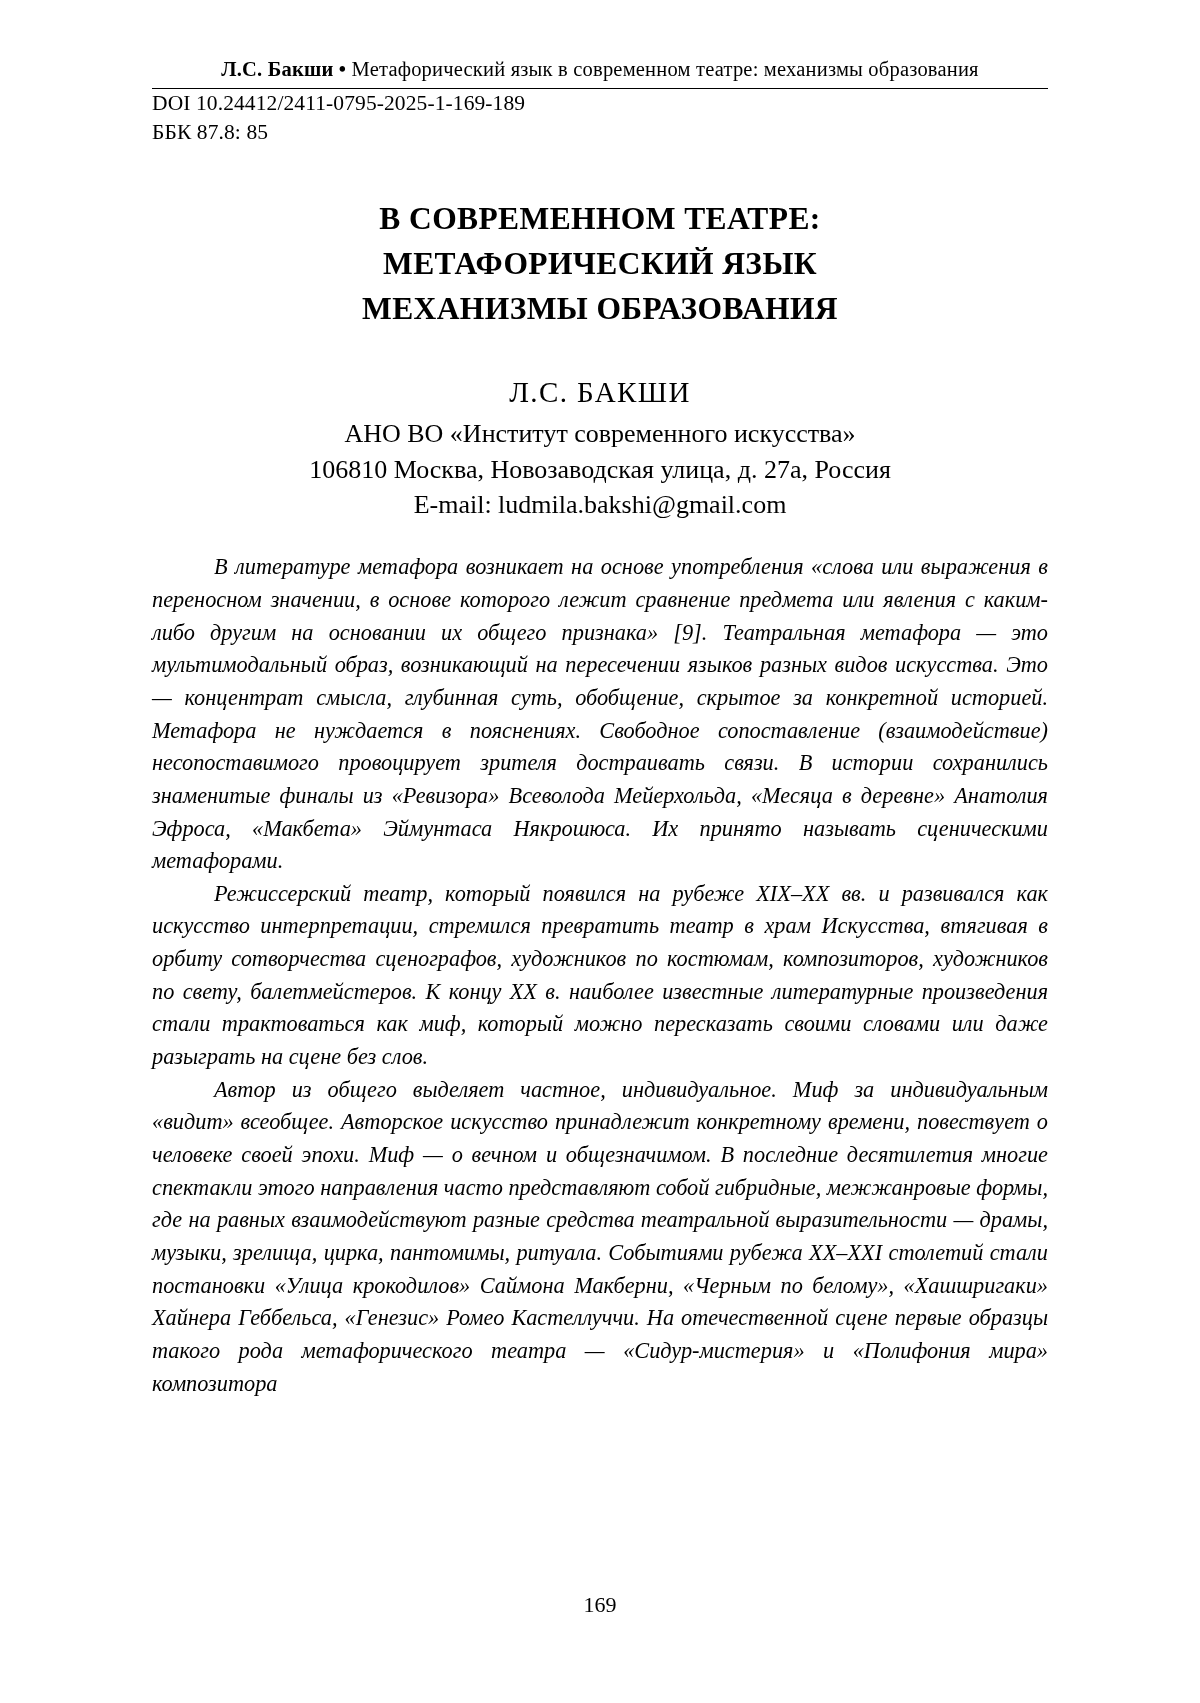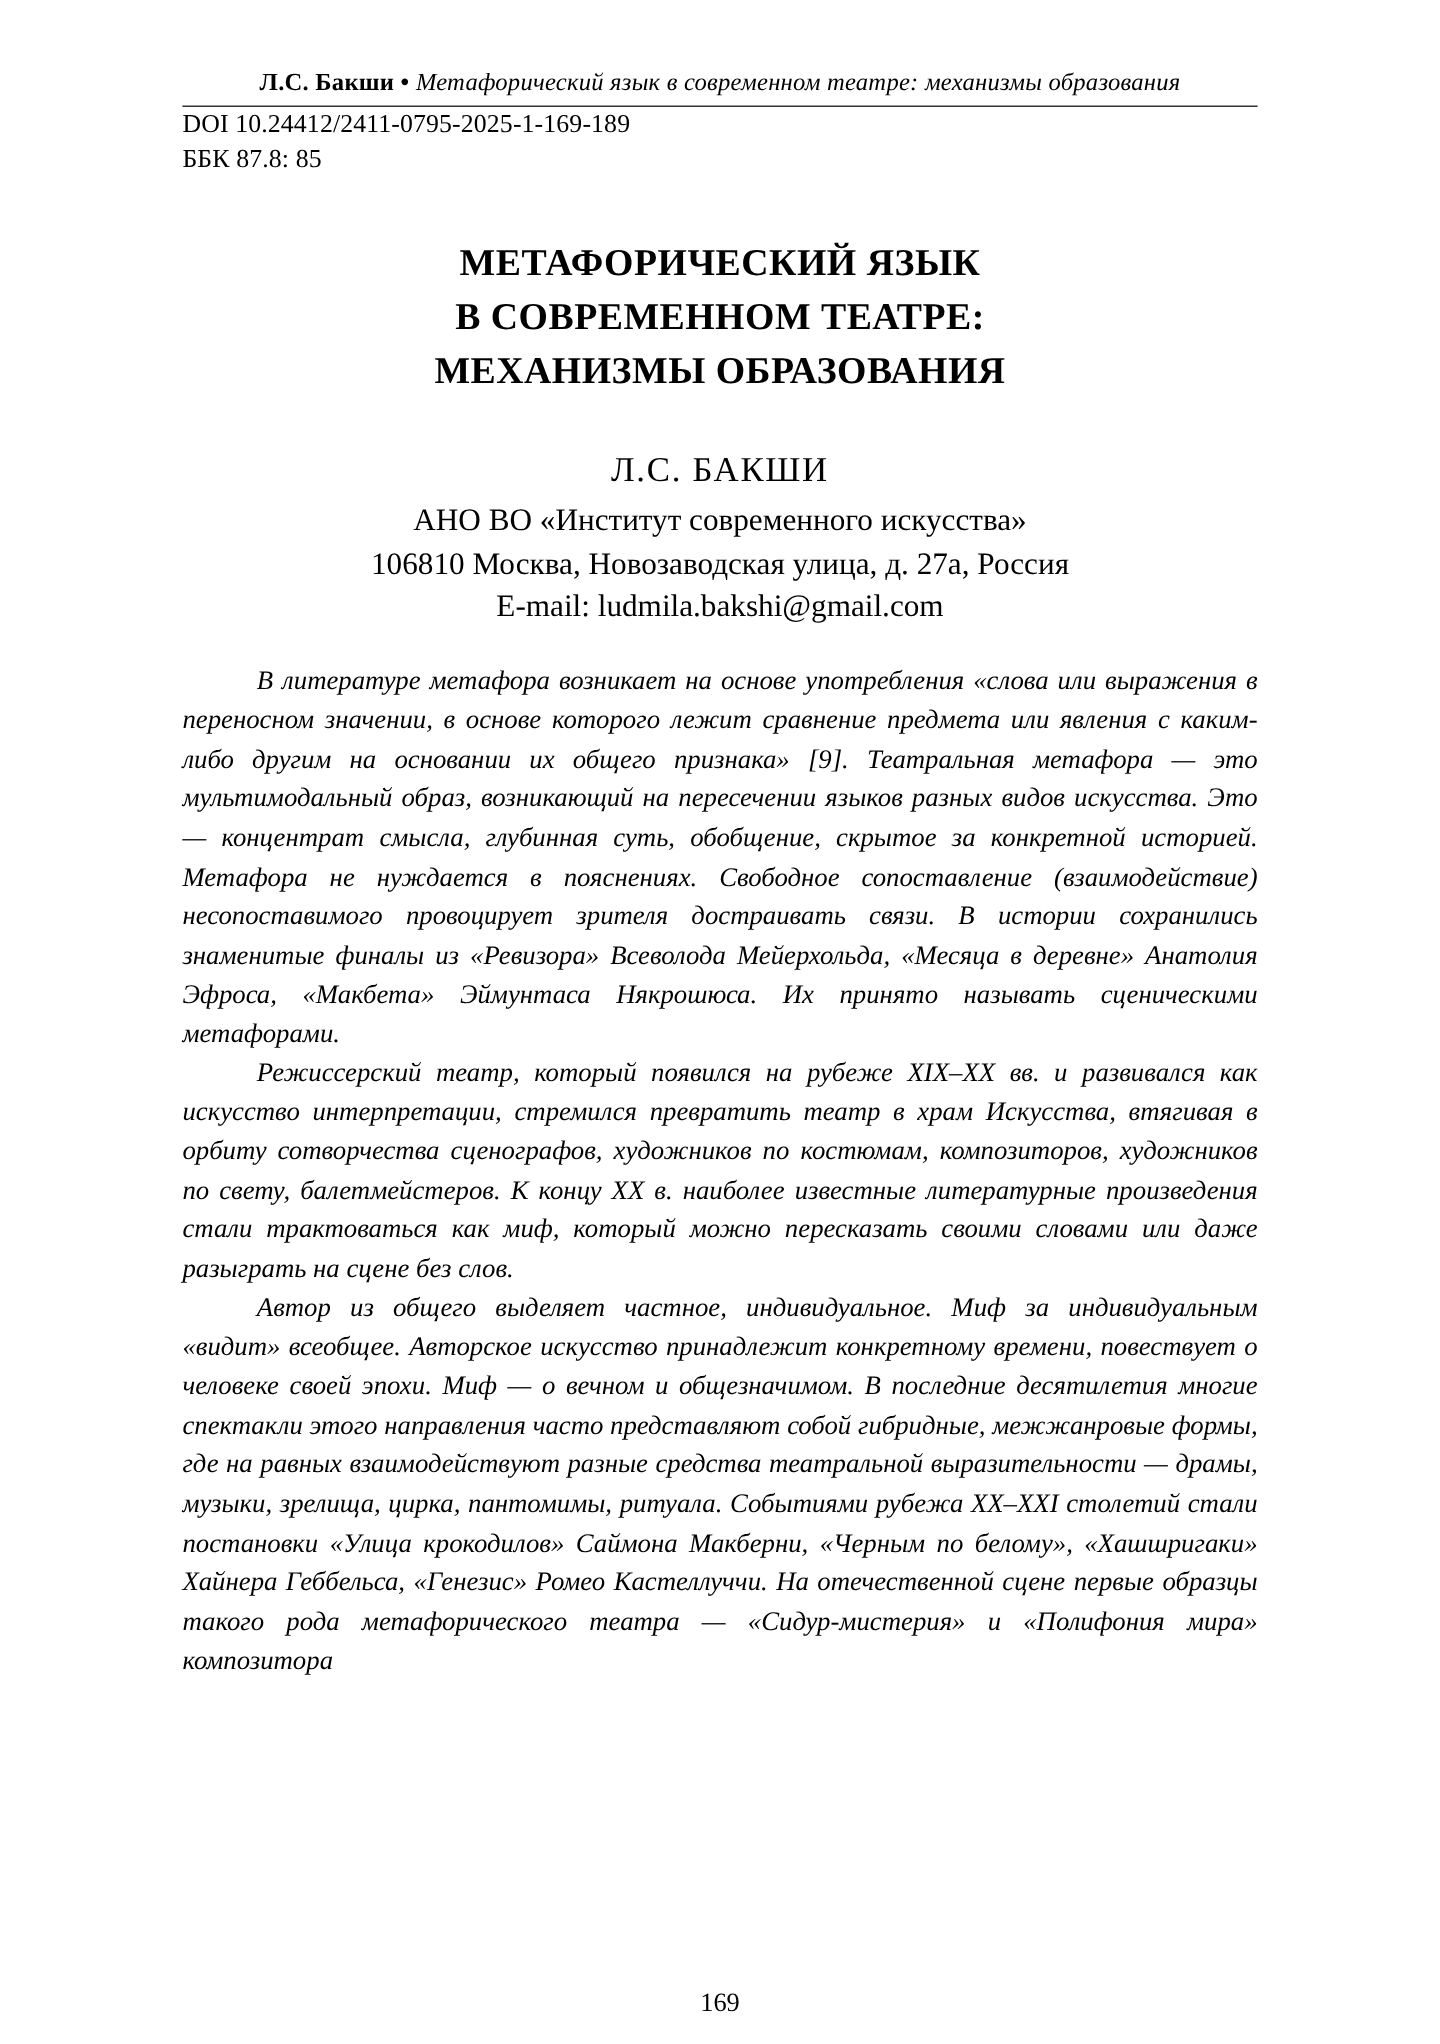--- a/index.html
+++ b/index.html
@@ -37,21 +37,20 @@
     white-space: nowrap;
   }
   .runhead .author-name {
     font-weight: bold;
     font-style: normal;
   }
   .runhead .bullet {
     font-weight: bold;
   }
   .runhead .title-it {
-    font-style: italic;
     text-align: right;
   }
   .runhead-rule {
     margin-top: 7px;
     border-bottom: 1.6px solid #000;
     width: 100%;
   }
 
   
   .codes {
@@ -102,21 +101,21 @@
     text-align: justify;
     text-justify: inter-word;
   }
   .bodytext p {
     margin: 0;
     text-indent: 62px;
   }
 
   .folio {
     position: absolute;
-    top: 1656px;
+    top: 1592px;
     left: 0;
     width: 1200px;
     text-align: center;
     font-size: 22px;
     font-style: normal;
   }
 </style>
 </head>
 <body>
 
@@ -129,22 +128,22 @@
       <span class="title-it">Метафорический язык в современном театре: механизмы образования</span>
     </div>
     <div class="runhead-rule"></div>
 
     <div class="codes">
       <div>DOI 10.24412/2411-0795-2025-1-169-189</div>
       <div>ББК 87.8: 85</div>
     </div>
 
     <div class="maintitle">
+      <span class="ln">В СОВРЕМЕННОМ ТЕАТРЕ:</span>
       <span class="ln">МЕТАФОРИЧЕСКИЙ ЯЗЫК</span>
-      <span class="ln">В СОВРЕМЕННОМ ТЕАТРЕ:</span>
       <span class="ln">МЕХАНИЗМЫ ОБРАЗОВАНИЯ</span>
     </div>
 
     <div class="authorblock">
       <div class="author-main">Л.С. БАКШИ</div>
       <div class="affil">
         <div>АНО ВО «Институт современного искусства»</div>
         <div>106810 Москва, Новозаводская улица, д. 27а, Россия</div>
         <div>E-mail: ludmila.bakshi@gmail.com</div>
       </div>

